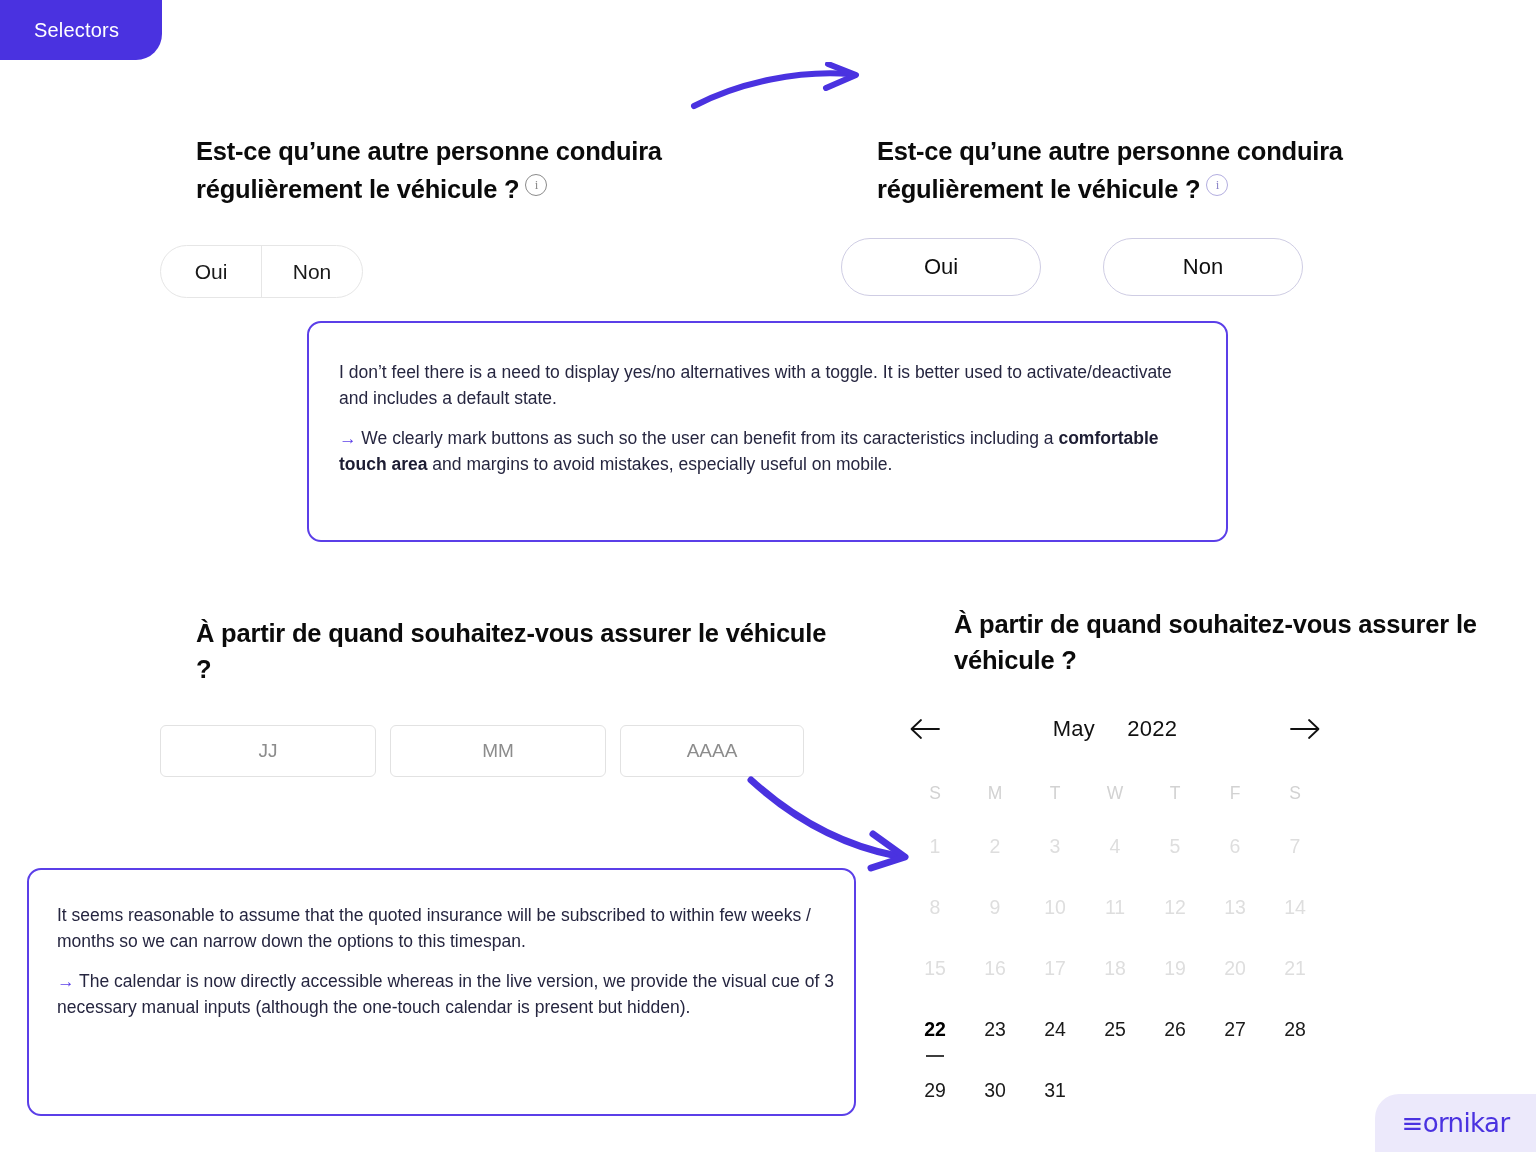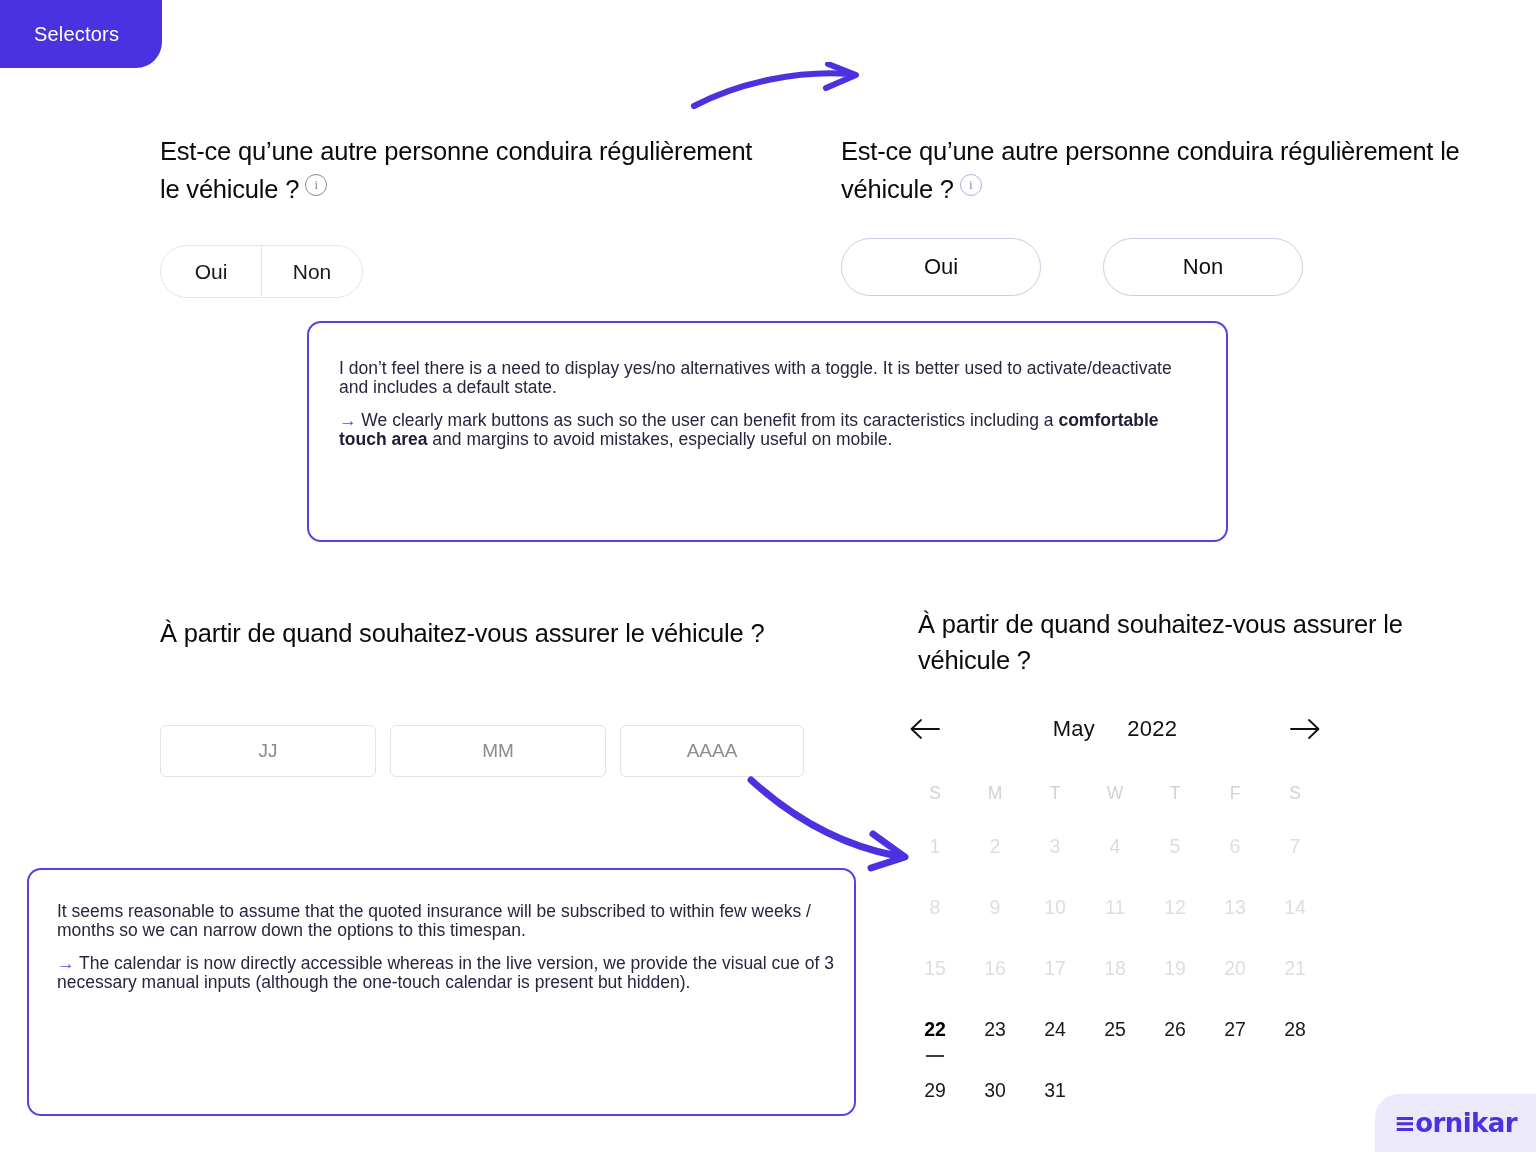--- a/index.html
+++ b/index.html
@@ -15,41 +15,42 @@
     font-family: "Liberation Sans", sans-serif;
     color: #111111;
   }
 
   
   #selectors-tab {
     position: absolute;
     left: 0;
     top: 0;
     width: 162px;
-    height: 68px;
+    height: 60px;
     background: #4A32E0;
     border-bottom-right-radius: 26px;
     display: flex;
     align-items: center;
   }
   #selectors-tab .tab-label {
     color: #ffffff;
     font-size: 20px;
     letter-spacing: 0.2px;
     margin-left: 34px;
   }
 
   
   .q-heading {
     position: absolute;
     font-size: 25.5px;
-    font-weight: normal;
+    font-weight: bold;
     line-height: 36px;
     letter-spacing: -0.2px;
     color: #0b0b0b;
+    margin-left: 36px;
   }
   .q-heading .info-wrap {
     display: inline-block;
     vertical-align: 2px;
     margin-left: 6px;
   }
 
   
   .info-icon {
     display: inline-block;
@@ -127,21 +128,21 @@
     position: absolute;
     border: 2px solid #5B3FE8;
     border-radius: 14px;
     background: #ffffff;
     box-sizing: border-box;
     color: #2b2b44;
   }
   .callout p {
     margin: 0;
     font-size: 17.5px;
-    line-height: 19px;
+    line-height: 26px;
     color: #262640;
   }
   .callout p + p { margin-top: 14px; }
   .callout .arrow-glyph { color: #5B3FE8; font-weight: bold; }
   .callout b { font-weight: bold; color: #1d1d33; }
 
   #callout-toggle {
     left: 307px;
     top: 321px;
     width: 921px;
@@ -258,21 +259,21 @@
     width: 161px;
     height: 58px;
     background: #ece9fb;
     border-top-left-radius: 24px;
     display: flex;
     align-items: center;
     justify-content: center;
   }
   #ornikar-logo .logo-text {
     font-size: 26px;
-    font-weight: bold;
+    font-weight: normal;
     color: #4A32E0;
     letter-spacing: -0.6px;
     font-family: "DejaVu Sans", sans-serif;
   }
 </style>
 </head>
 <body>
 
 <div id="selectors-tab">
   <span class="tab-label">Selectors</span>

